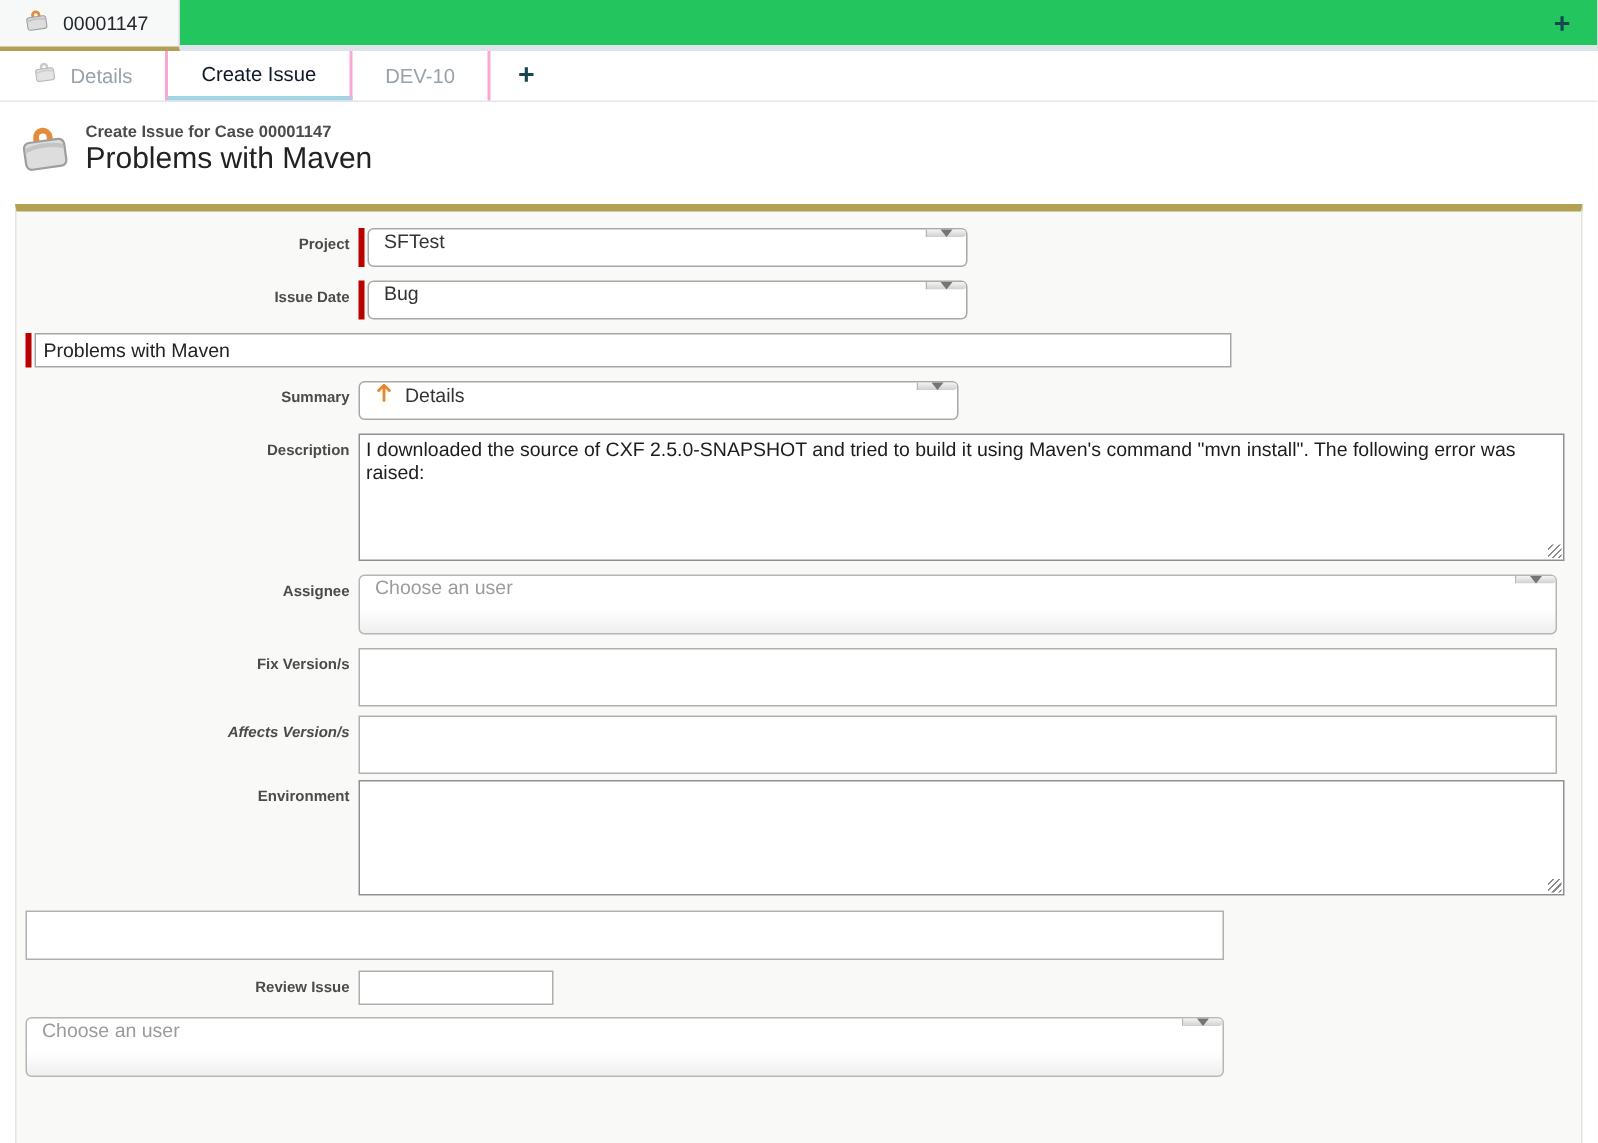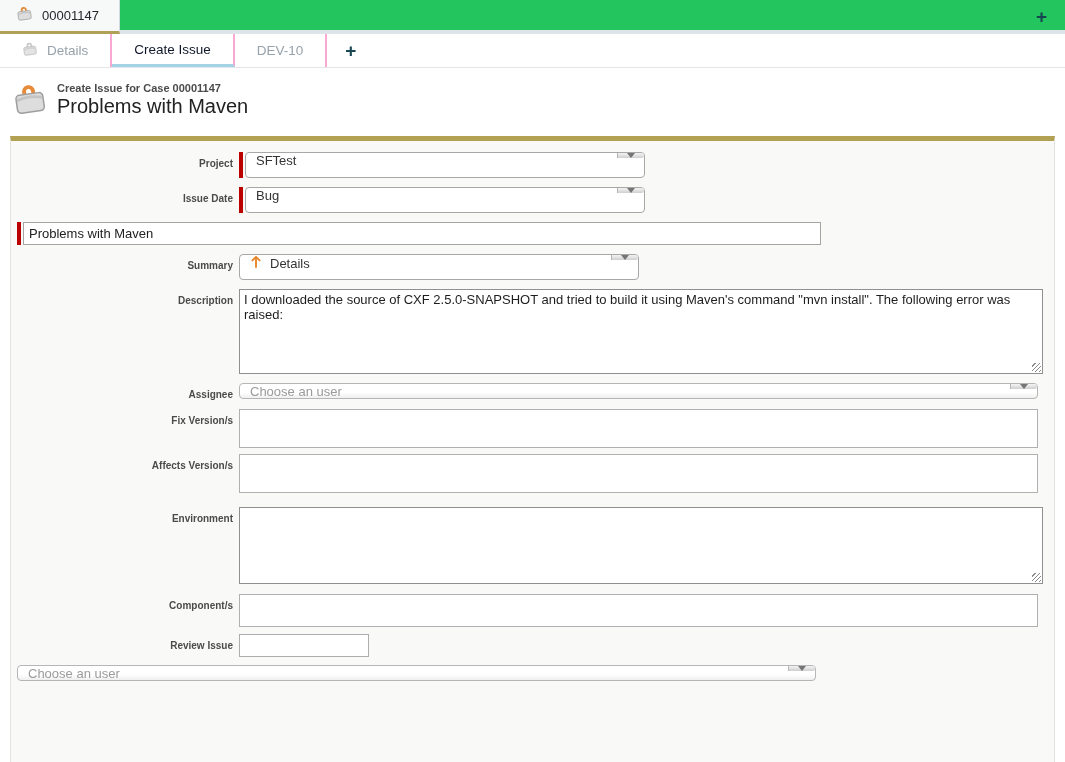--- a/index.html
+++ b/index.html
@@ -35,21 +35,21 @@
   .form-body { padding-top: 11px; }
   .row { display: flex; align-items: flex-start; margin-bottom: 9px; }
   .row .lbl { width: 222px; text-align: right; font-size: 10px; font-weight: bold; color: #4b4b4b; padding-top: 6px; padding-right: 0; flex: none; }
   .row .field { margin-left: 6px; display: flex; align-items: stretch; }
   .req-bar { width: 4px; background: #bb0000; margin-right: 2px; flex: none; }
 
   
   .combo { display: flex; align-items: flex-start; height: 26px; border: 1px solid #a8a8a8; border-radius: 4px; background: #ffffff; cursor: pointer; }
   .combo .combo-value { flex: 1; display: flex; align-items: center; gap: 8px; padding: 0 10px; font-size: 13px; color: #333; overflow: hidden; white-space: nowrap; }
   .combo .combo-btn { width: 27px; flex: none; border-left: 1px solid #b5b5b5; border-radius: 0 4px 4px 0; background: linear-gradient(#f4f4f4, #cfcfcf); display: flex; align-items: center; justify-content: center; }
-  .combo.soft { height: 16px; background: linear-gradient(#ffffff 60%, #efefef); border-color: #b6b6b6; }
+  .combo.soft { height: 40px; background: linear-gradient(#ffffff 60%, #efefef); border-color: #b6b6b6; }
   .combo .ph { color: #9b9b9b; }
   .arrow-down { width: 0; height: 0; border-left: 4px solid transparent; border-right: 4px solid transparent; border-top: 5px solid #757575; }
   .w400 { width: 400px; }
   .w799 { width: 799px; }
 
   .txt-input { height: 23px; width: 798px; border: 1px solid #a5a5a5; background: #fff; font-family: inherit; font-size: 13px; color: #222; padding: 0 5px; }
   .date-input { height: 23px; width: 130px; border: 1px solid #aeaeae; background: #fff; font-family: inherit; font-size: 13px; padding: 0 5px; }
   .box { border: 1px solid #b0b0b0; background: #fff; width: 799px; }
   .box.h38 { height: 39px; }
   .box.h32 { height: 33px; }
@@ -202,40 +202,39 @@
       </div>
     </div>
 
     <div class="row" style="margin-bottom:6px;">
       <div class="lbl">Fix Version/s</div>
       <div class="field">
         <div class="box h38"></div>
       </div>
     </div>
 
-    <div class="row" style="margin-bottom:14px;">
+    <div class="row" style="margin-bottom:4px;font-style:italic;">
       <div class="lbl">Affects Version/s</div>
       <div class="field">
         <div class="box h38"></div>
       </div>
     </div>
 
     <div class="row" style="margin-bottom:10px;">
       <div class="lbl">Environment</div>
       <div class="field">
         <div class="ta-wrap">
           <textarea class="ta ta-env" style=""></textarea>
           <span class="resize-grip"></span>
         </div>
       </div>
     </div>
 
 
     <div class="row" style="margin-bottom:7px;">
-      <div class="lbl">Component/s</div>
       <div class="field">
         <div class="box h32"></div>
       </div>
     </div>
 
     <div class="row" style="margin-bottom:8px;">
       <div class="lbl">Review Issue</div>
       <div class="field">
         <input class="date-input" value="" style="">
       </div>

